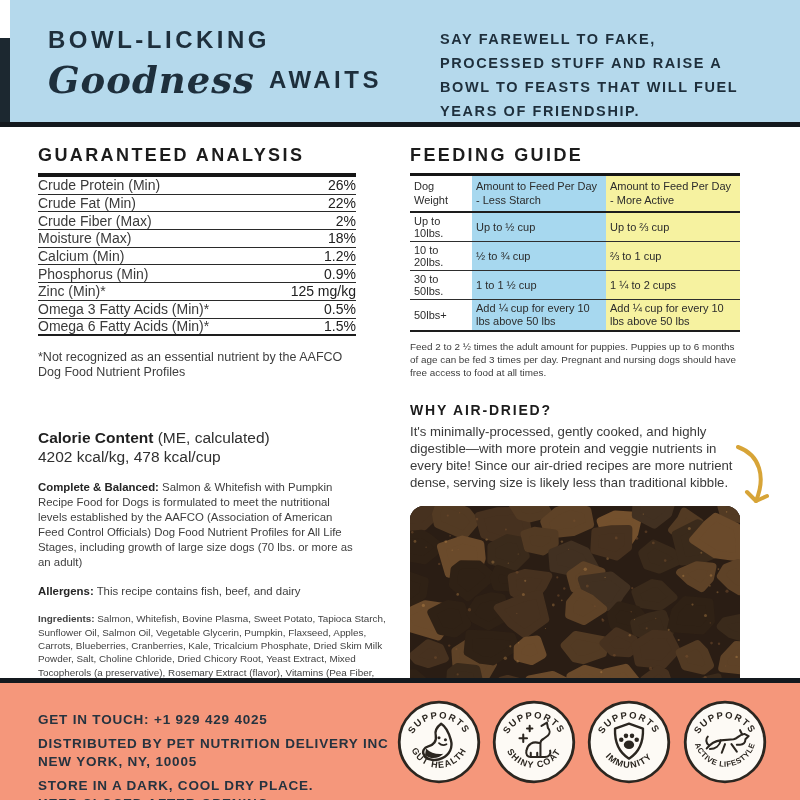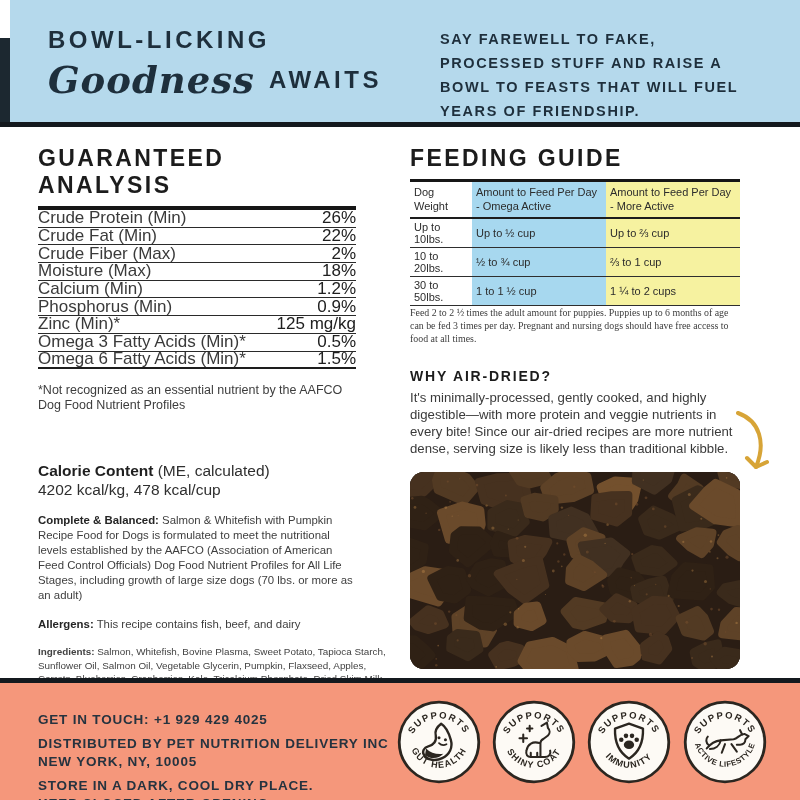--- a/index.html
+++ b/index.html
@@ -17,51 +17,51 @@
   .headline-script { font-family:"DejaVu Serif", serif; font-style:italic; font-weight:600; font-size:37px; letter-spacing:1px; margin-right:14px; }
   .headline-await { font-size:24px; font-weight:bold; letter-spacing:3.5px; }
   .banner-right { position:absolute; left:440px; top:27px; width:320px; color:#1e2f3c;
                   font-size:14.5px; font-weight:bold; letter-spacing:1.6px; line-height:24px; }
 
   .divider-top { position:absolute; left:0; top:122px; width:800px; height:5px; background:#14191e; }
   .divider-bottom { position:absolute; left:0; top:678px; width:800px; height:5px; background:#14191e; }
 
   
   .content { position:absolute; left:0; top:127px; width:800px; height:551px; background:#ffffff; }
-  .section-title { font-size:23px; font-weight:bold; letter-spacing:2.4px; color:#1c1c1c; }
+  .section-title { font-size:18px; font-weight:bold; letter-spacing:2.4px; color:#1c1c1c; }
 
   .left-col { position:absolute; left:38px; top:18px; width:318px; }
   .right-col { position:absolute; left:410px; top:18px; width:330px; }
 
   
   .ga-table { margin-top:7px; border-top:4px solid #161616; }
   .ga-row { display:flex; justify-content:space-between; align-items:center;
             border-bottom:1.4px solid #2a2a2a; padding:1.5px 0; height:17.7px;
-            font-size:17px; color:#3a3a3a; }
+            font-size:14px; color:#3a3a3a; }
   .ga-row:last-child { border-bottom:2.2px solid #1d1d1d; }
   .ga-value { color:#202020; }
   .ga-footnote { margin-top:14px; font-size:12.5px; line-height:15px; color:#3d3d3d; width:310px; }
 
   .calorie-block { margin-top:48px; font-size:15.5px; color:#2f2f2f; line-height:19px; }
   .calorie-title b { color:#1f1f1f; }
   .paragraph { margin-top:14px; font-size:11.4px; line-height:15px; color:#3e3e3e; }
   .paragraph b { color:#252525; }
   .ingredients { margin-top:13px; font-size:9.9px; line-height:13.4px; color:#424242; width:352px; }
 
   
   table.fg { margin-top:7px; border-collapse:collapse; width:330px; border-top:3.5px solid #161616; }
   table.fg th, table.fg td { font-weight:normal; text-align:left; vertical-align:middle;
        font-size:11px; color:#2c2c2c; padding:2px 4px 2px 4px; border-bottom:1.2px solid #2e2e2e; }
   table.fg th { padding-top:4px; padding-bottom:4px; border-bottom:2.4px solid #1d1d1d; line-height:13.5px; }
   table.fg tr.last td { border-bottom:2.4px solid #1d1d1d; line-height:13px; }
   .col-w { width:62px; background:#ffffff; }
   .col-b { width:134px; background:#a7d8ef; }
   .col-y { width:134px; background:#f6f2a0; }
   td.col-w, th.col-w { padding-left:0; }
-  .fg-note { font-size:9.9px; line-height:13px; color:#3c3c3c; width:330px;font-family:Liberation Serif, serif; }
+  .fg-note { margin-top:8px; font-size:9.9px; line-height:13px; color:#3c3c3c; width:330px; }
 
   .why-title { margin-top:23px; font-size:14px; font-weight:bold; letter-spacing:1.8px; color:#1c1c1c; }
   .why-wrap { position:relative; }
   .why-text { margin-top:5px; width:324px; font-size:13.2px; line-height:17px; color:#3a3a3a; }
   .why-arrow { position:absolute; right:-38px; top:18px; }
 
   .food-photo { margin-top:15px; width:330px; height:197px; border-radius:14px; overflow:hidden;
                 background:#2a1d14; }
 
   
@@ -153,37 +153,42 @@
       <div class="ingredients"><b>Ingredients:</b><span> Salmon, Whitefish, Bovine Plasma, Sweet Potato, Tapioca Starch, Sunflower Oil, Salmon Oil, Vegetable Glycerin, Pumpkin, Flaxseed, Apples, Carrots, Blueberries, Cranberries, Kale, Tricalcium Phosphate, Dried Skim Milk Powder, Salt, Choline Chloride, Dried Chicory Root, Yeast Extract, Mixed Tocopherols (a preservative), Rosemary Extract (flavor), Vitamins (Pea Fiber, Calcium Carbonate, Vitamin E Supplement, Niacin Supplement, d-Calcium Pantothenate, Mineral Oil, Vitamin A Supplement, Riboflavin Supplement, Thiamine Mononitrate, Pyridoxine Hydrochloride, Vitamin B 12 Supplement, Folic Acid), Minerals (Potassium Chloride, Zinc Sulfate, Zinc Proteinate, Iron Proteinate, Iron Sulfate, Copper Sulfate, Copper Proteinate, Manganese Sulfate, Selenium Yeast, Manganese Proteinate)</span></div>
     </div>
 
     <div class="right-col">
       <div class="section-title">FEEDING GUIDE</div>
 
       <table class="fg">
         <tbody>
             <tr>
           <th class="col-w">Dog Weight</th>
-          <th class="col-b">Amount to Feed Per Day - Omega Active</th>
+          <th class="col-b">Amount to Feed Per Day - Less Starch</th>
           <th class="col-y">Amount to Feed Per Day - More Active</th>
         </tr>
         <tr>
           <td class="col-w">Up to 10lbs.</td>
           <td class="col-b">Up to ½ cup</td>
           <td class="col-y">Up to ⅔ cup</td>
         </tr>
         <tr>
           <td class="col-w">10 to 20lbs.</td>
           <td class="col-b">½ to ¾ cup</td>
           <td class="col-y">⅔ to 1 cup</td>
         </tr>
         <tr>
           <td class="col-w">30 to 50lbs.</td>
           <td class="col-b">1 to 1 ½ cup</td>
           <td class="col-y">1 ¼ to 2 cups</td>
+        </tr>
+        <tr class="last">
+          <td class="col-w">50lbs+</td>
+          <td class="col-b">Add ¼ cup for every 10 lbs above 50 lbs</td>
+          <td class="col-y">Add ¼ cup for every 10 lbs above 50 lbs</td>
         </tr>
       </tbody>
         </table>
 
       <div class="fg-note">Feed 2 to 2 ½ times the adult amount for puppies. Puppies up to 6 months of age can be fed 3 times per day. Pregnant and nursing dogs should have free access to food at all times.</div>
 
       <div class="why-title">WHY AIR-DRIED?</div>
       <div class="why-wrap">
         <div class="why-text">It's minimally-processed, gently cooked, and highly digestible—with more protein and veggie nutrients in every bite!  Since our air-dried recipes are more nutrient dense, serving size is likely less than traditional kibble.</div>
         <svg class="why-arrow" width="46" height="78" viewBox="0 0 46 78">

